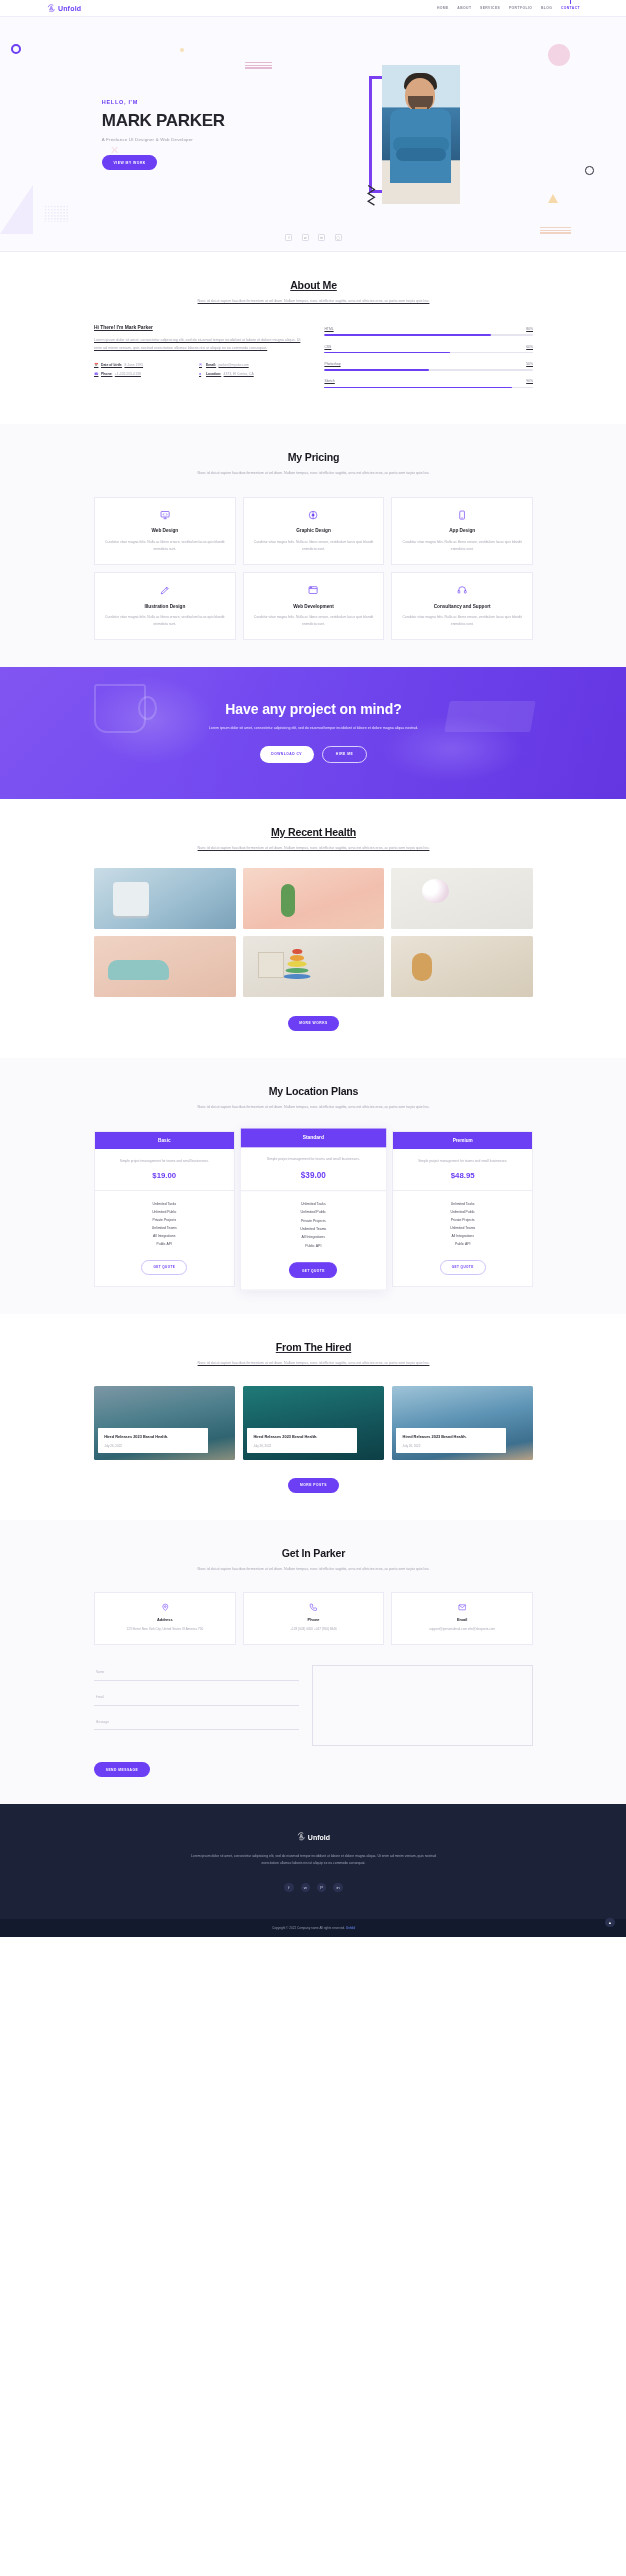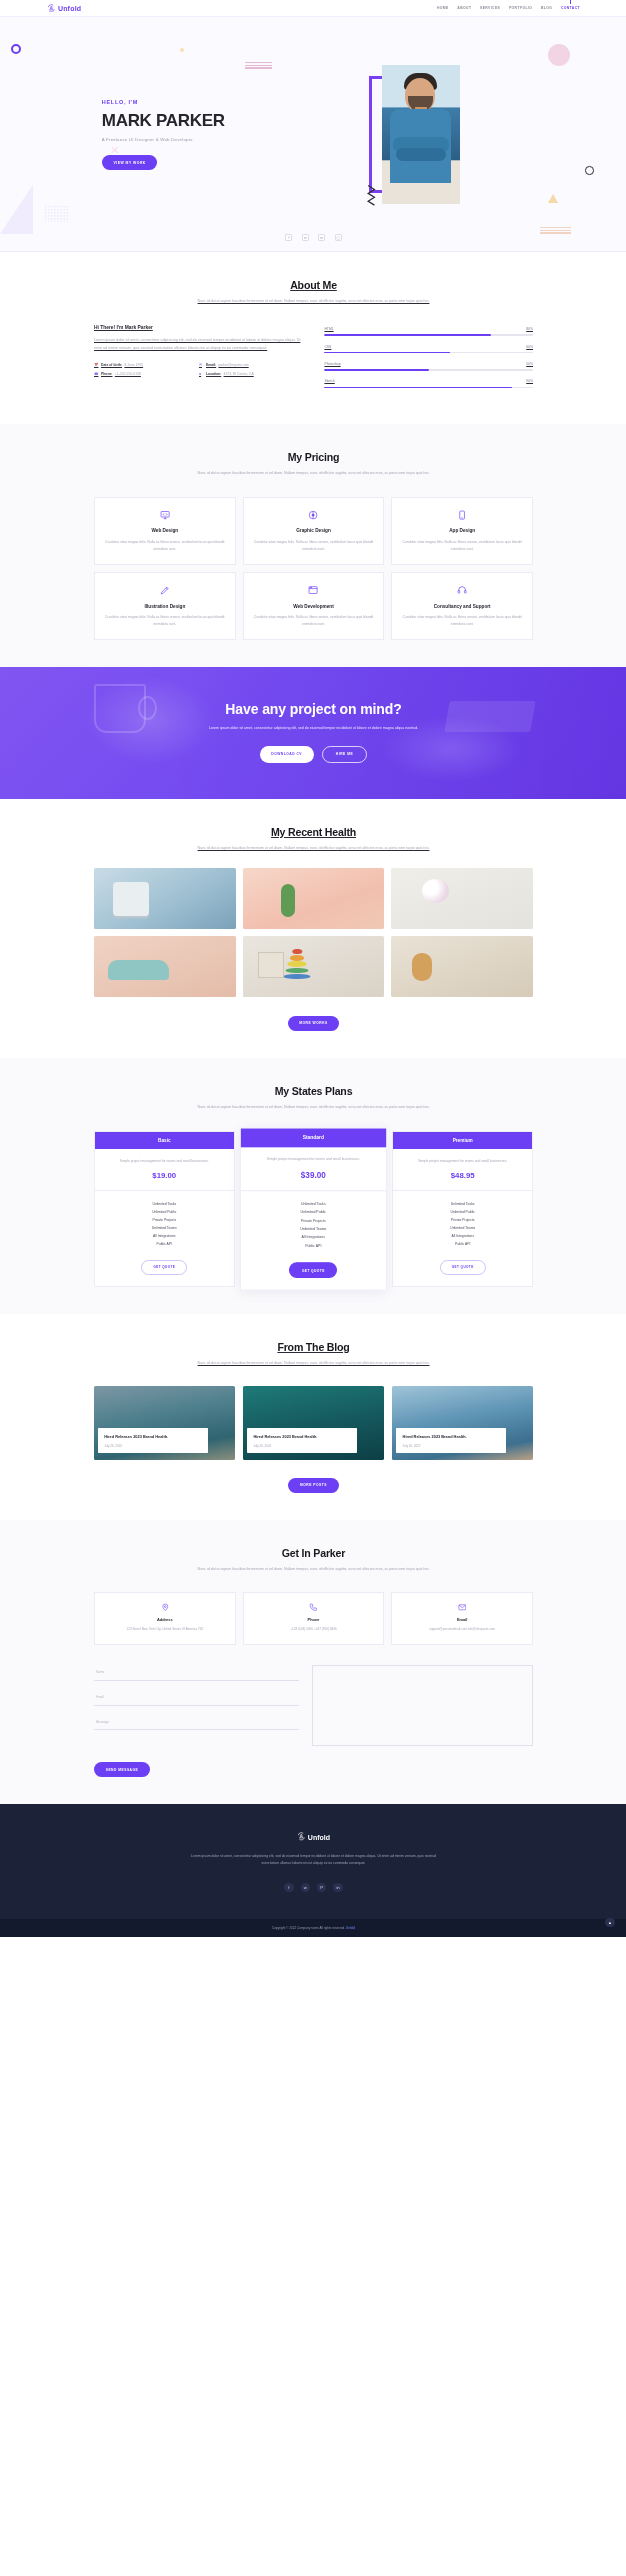--- a/index.html
+++ b/index.html
@@ -505,21 +505,21 @@
         <div class="work w6"></div>
       </div>
       <div class="more-btn-wrap">
         <button class="btn-round">MORE WORKS</button>
       </div>
     </div>
   </section>
 
   <section class="bg-gray">
     <div class="container">
-      <h2 class="sec-title">My States Plans</h2>
+      <h2 class="sec-title">My Location Plans</h2>
       <p class="sec-sub">Nunc id dui at sapien faucibus fermentum ut vel diam. Nullam tempus, nunc id efficitur sagittis, urna est ultricies eros, ac porta sem turpis quis leo.</p>
       <div class="price-grid">
 
         <div class="price-card">
           <div class="price-head">Basic</div>
           <p class="price-desc">Simple project management for teams and small businesses.</p>
           <div class="price-val">$19.00</div>
           <div class="price-feats">
             <div>Unlimited Tasks</div>
             <div>Unlimited Public</div>
@@ -560,21 +560,21 @@
           </div>
           <button class="price-btn">GET QUOTE</button>
         </div>
 
       </div>
     </div>
   </section>
 
   <section class="bg-white">
     <div class="container">
-      <h2 class="sec-title">From The Blog</h2>
+      <h2 class="sec-title">From The Hired</h2>
       <p class="sec-sub">Nunc id dui at sapien faucibus fermentum ut vel diam. Nullam tempus, nunc id efficitur sagittis, urna est ultricies eros, ac porta sem turpis quis leo.</p>
       <div class="blog-grid">
         <div class="blog-card b1">
           <div class="blog-cap">
             <div class="blog-title">Hired Releases 2023 Brand Health.</div>
             <div class="blog-date">July 26, 2022</div>
           </div>
         </div>
         <div class="blog-card b2">
           <div class="blog-cap">

